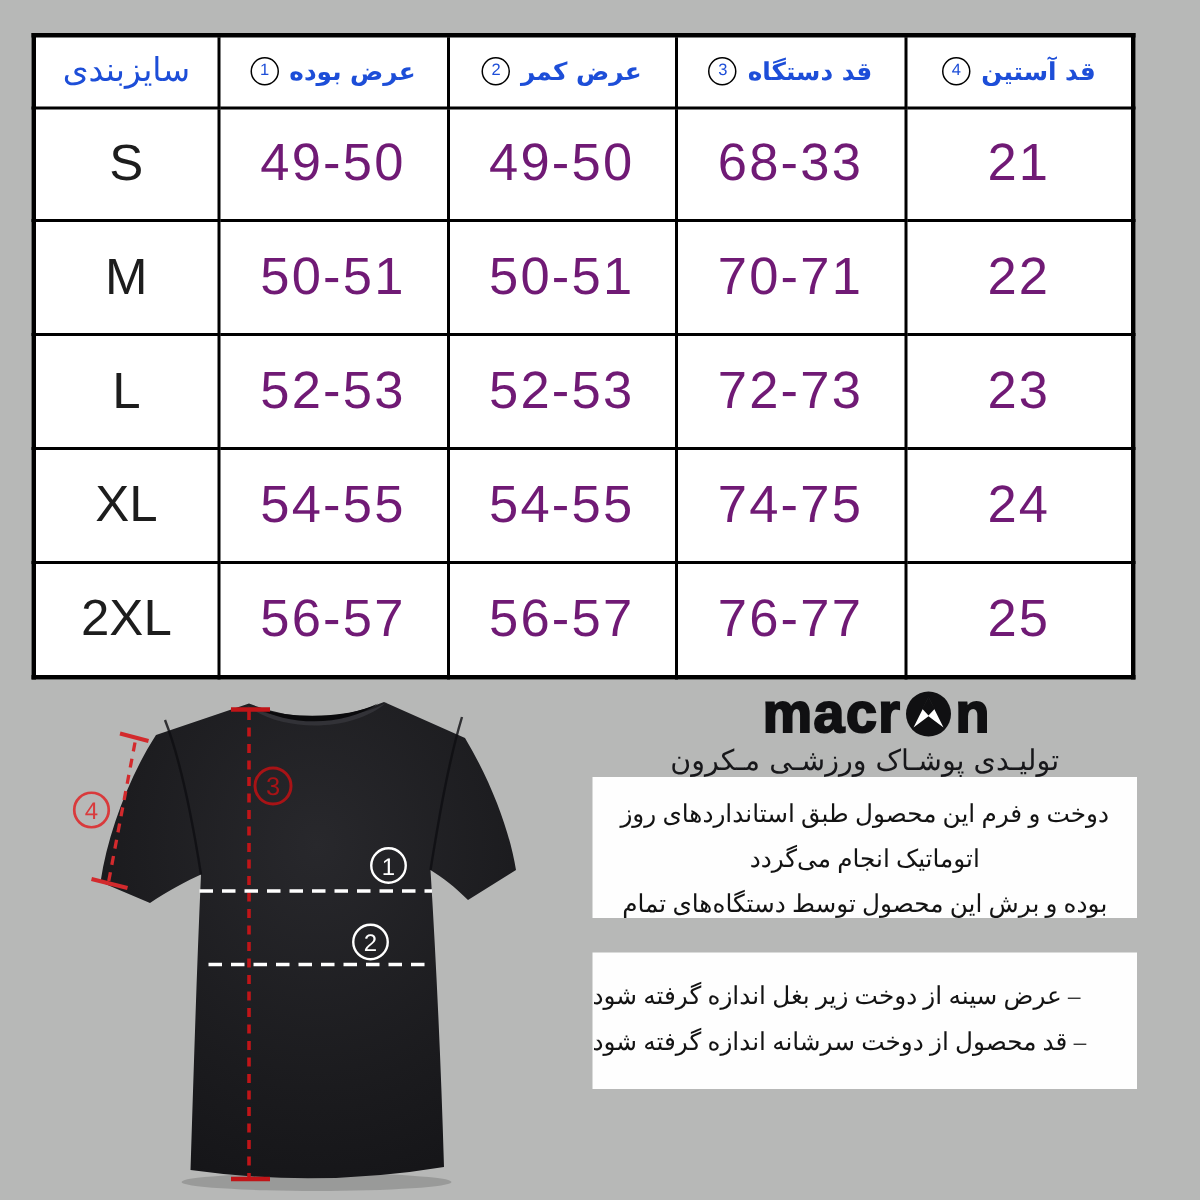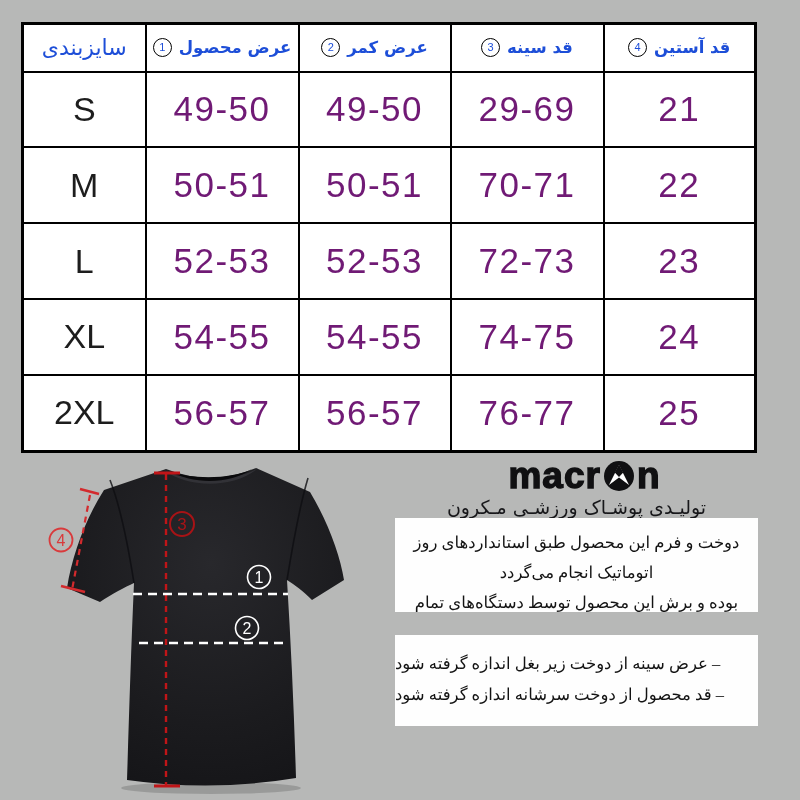--- a/index.html
+++ b/index.html
@@ -57,47 +57,47 @@
     <tbody>
         <tr class="hdr">
       <th>
         <div class="hcell sizing-head">
               <span>سایزبندی</span>
             </div>
       </th>
       <th>
         <div class="hcell">
               <span class="circ">1</span>
-              <span>عرض محصول</span>
+              <span>عرض بوده</span>
             </div>
       </th>
       <th>
         <div class="hcell">
               <span class="circ">2</span>
               <span>عرض کمر</span>
             </div>
       </th>
       <th>
         <div class="hcell">
               <span class="circ">3</span>
-              <span>قد سینه</span>
+              <span>قد دستگاه</span>
             </div>
       </th>
       <th>
         <div class="hcell">
               <span class="circ">4</span>
               <span>قد آستین</span>
             </div>
       </th>
     </tr>
     <tr>
       <td class="size-name">S</td>
       <td class="num-cell">49-50</td>
       <td class="num-cell">49-50</td>
-      <td class="num-cell">29-69</td>
+      <td class="num-cell">68-33</td>
       <td class="num-cell">21</td>
     </tr>
     <tr>
       <td class="size-name">M</td>
       <td class="num-cell">50-51</td>
       <td class="num-cell">50-51</td>
       <td class="num-cell">70-71</td>
       <td class="num-cell">22</td>
     </tr>
     <tr>

